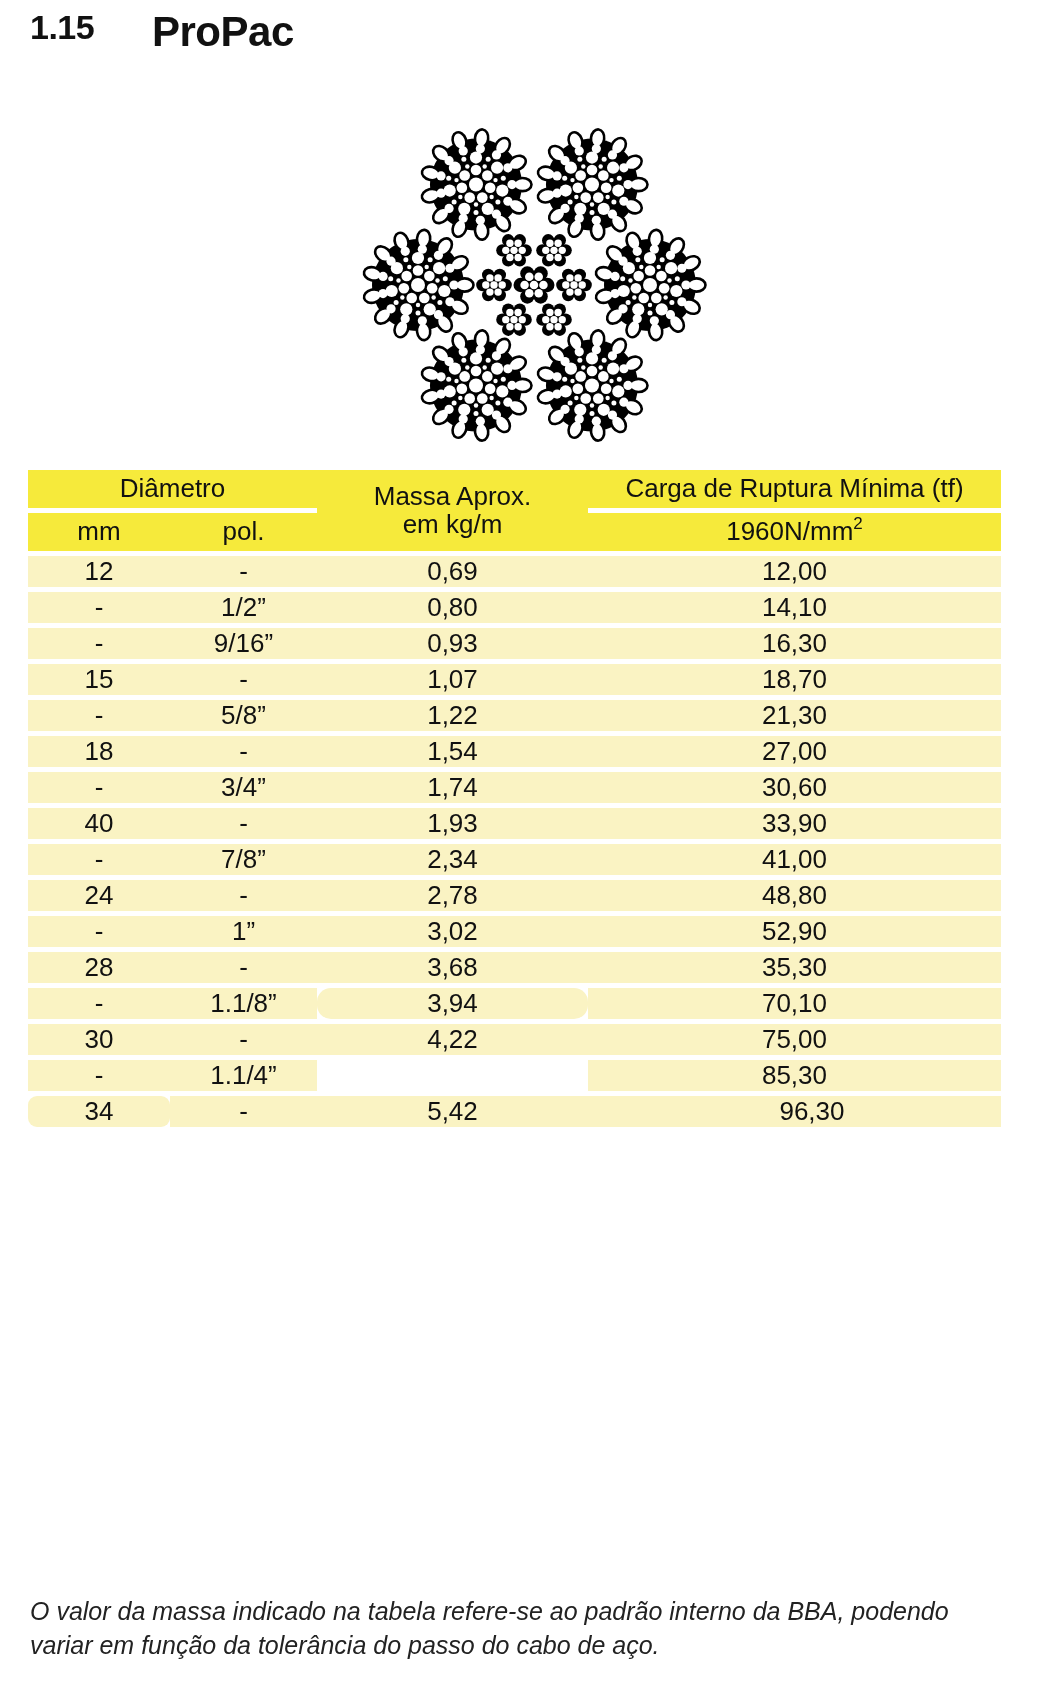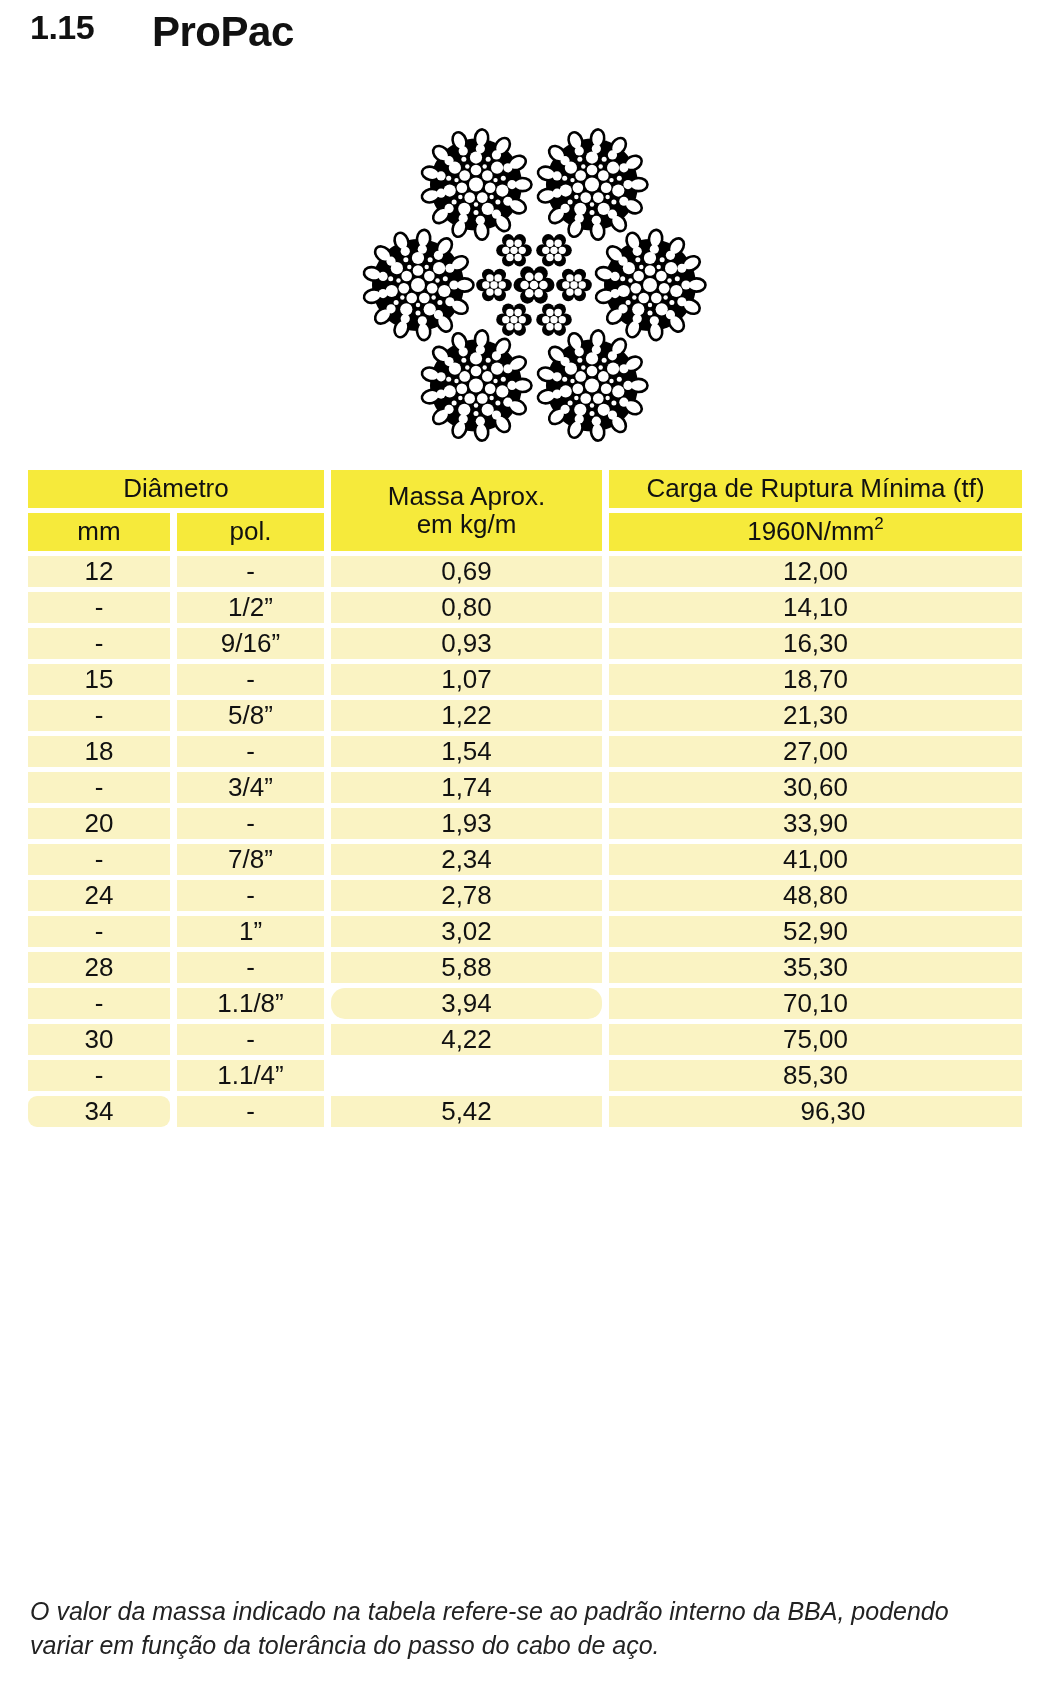--- a/index.html
+++ b/index.html
@@ -21,21 +21,21 @@
   }
   .rope-svg {
     position: absolute; left: 361px; top: 112px;
     width: 346px; height: 346px;
   }
   .spec-table {
     position: absolute; left: 28px; top: 470px;
     display: grid;
     grid-template-columns: 142px 147px 271px 413px;
     grid-template-rows: 38px 38px repeat(16, 31px);
-    gap: 5px 7px;
+    gap: 5px 0;
   }
   .cell {
     display: flex; align-items: center; justify-content: center;
     font-size: 26px; line-height: 1.05; text-align: center;
     white-space: nowrap;
   }
   .hdr  { background: var(--yellow-bright, #F6EA3B); }
   .data { background: var(--yellow-pale, #FAF3C3); }
   .hdr-diametro { grid-column: 1 / 3; grid-row: 1; }
   .hdr-massa    { grid-column: 3; grid-row: 1 / 3; flex-direction: column; }
@@ -564,39 +564,39 @@
     <div class="cell data" style="grid-area: 7 / 3;">1,22</div>
     <div class="cell data" style="grid-area: 7 / 4;">21,30</div>
     <div class="cell data" style="grid-area: 8 / 1;">18</div>
     <div class="cell data" style="grid-area: 8 / 2;">-</div>
     <div class="cell data" style="grid-area: 8 / 3;">1,54</div>
     <div class="cell data" style="grid-area: 8 / 4;">27,00</div>
     <div class="cell data" style="grid-area: 9 / 1;">-</div>
     <div class="cell data" style="grid-area: 9 / 2;">3/4”</div>
     <div class="cell data" style="grid-area: 9 / 3;">1,74</div>
     <div class="cell data" style="grid-area: 9 / 4;">30,60</div>
-    <div class="cell data" style="grid-area: 10 / 1;">20</div>
+    <div class="cell data" style="grid-area: 10 / 1;">40</div>
     <div class="cell data" style="grid-area: 10 / 2;">-</div>
     <div class="cell data" style="grid-area: 10 / 3;">1,93</div>
     <div class="cell data" style="grid-area: 10 / 4;">33,90</div>
     <div class="cell data" style="grid-area: 11 / 1;">-</div>
     <div class="cell data" style="grid-area: 11 / 2;">7/8”</div>
     <div class="cell data" style="grid-area: 11 / 3;">2,34</div>
     <div class="cell data" style="grid-area: 11 / 4;">41,00</div>
     <div class="cell data" style="grid-area: 12 / 1;">24</div>
     <div class="cell data" style="grid-area: 12 / 2;">-</div>
     <div class="cell data" style="grid-area: 12 / 3;">2,78</div>
     <div class="cell data" style="grid-area: 12 / 4;">48,80</div>
     <div class="cell data" style="grid-area: 13 / 1;">-</div>
     <div class="cell data" style="grid-area: 13 / 2;">1”</div>
     <div class="cell data" style="grid-area: 13 / 3;">3,02</div>
     <div class="cell data" style="grid-area: 13 / 4;">52,90</div>
     <div class="cell data" style="grid-area: 14 / 1;">28</div>
     <div class="cell data" style="grid-area: 14 / 2;">-</div>
-    <div class="cell data" style="grid-area: 14 / 3;">5,88</div>
+    <div class="cell data" style="grid-area: 14 / 3;">3,68</div>
     <div class="cell data" style="grid-area: 14 / 4;">35,30</div>
     <div class="cell data" style="grid-area: 15 / 1;">-</div>
     <div class="cell data" style="grid-area: 15 / 2;">1.1/8”</div>
     <div class="cell data" style="grid-area: 15 / 3; border-radius: 14px;">3,94</div>
     <div class="cell data" style="grid-area: 15 / 4;">70,10</div>
     <div class="cell data" style="grid-area: 16 / 1;">30</div>
     <div class="cell data" style="grid-area: 16 / 2;">-</div>
     <div class="cell data" style="grid-area: 16 / 3;">4,22</div>
     <div class="cell data" style="grid-area: 16 / 4;">75,00</div>
     <div class="cell data" style="grid-area: 17 / 1;">-</div>

